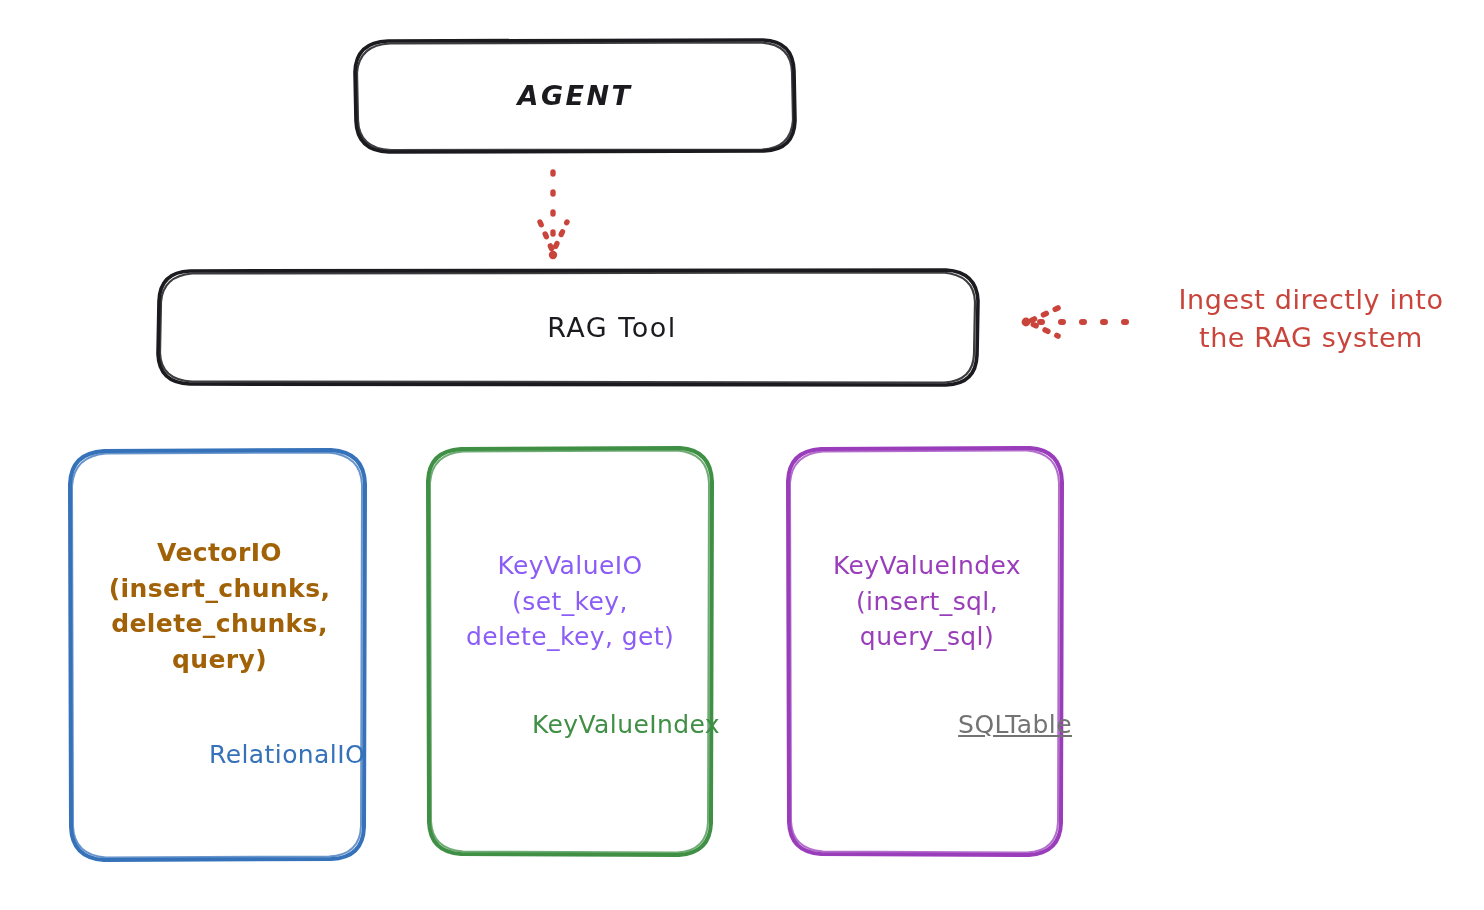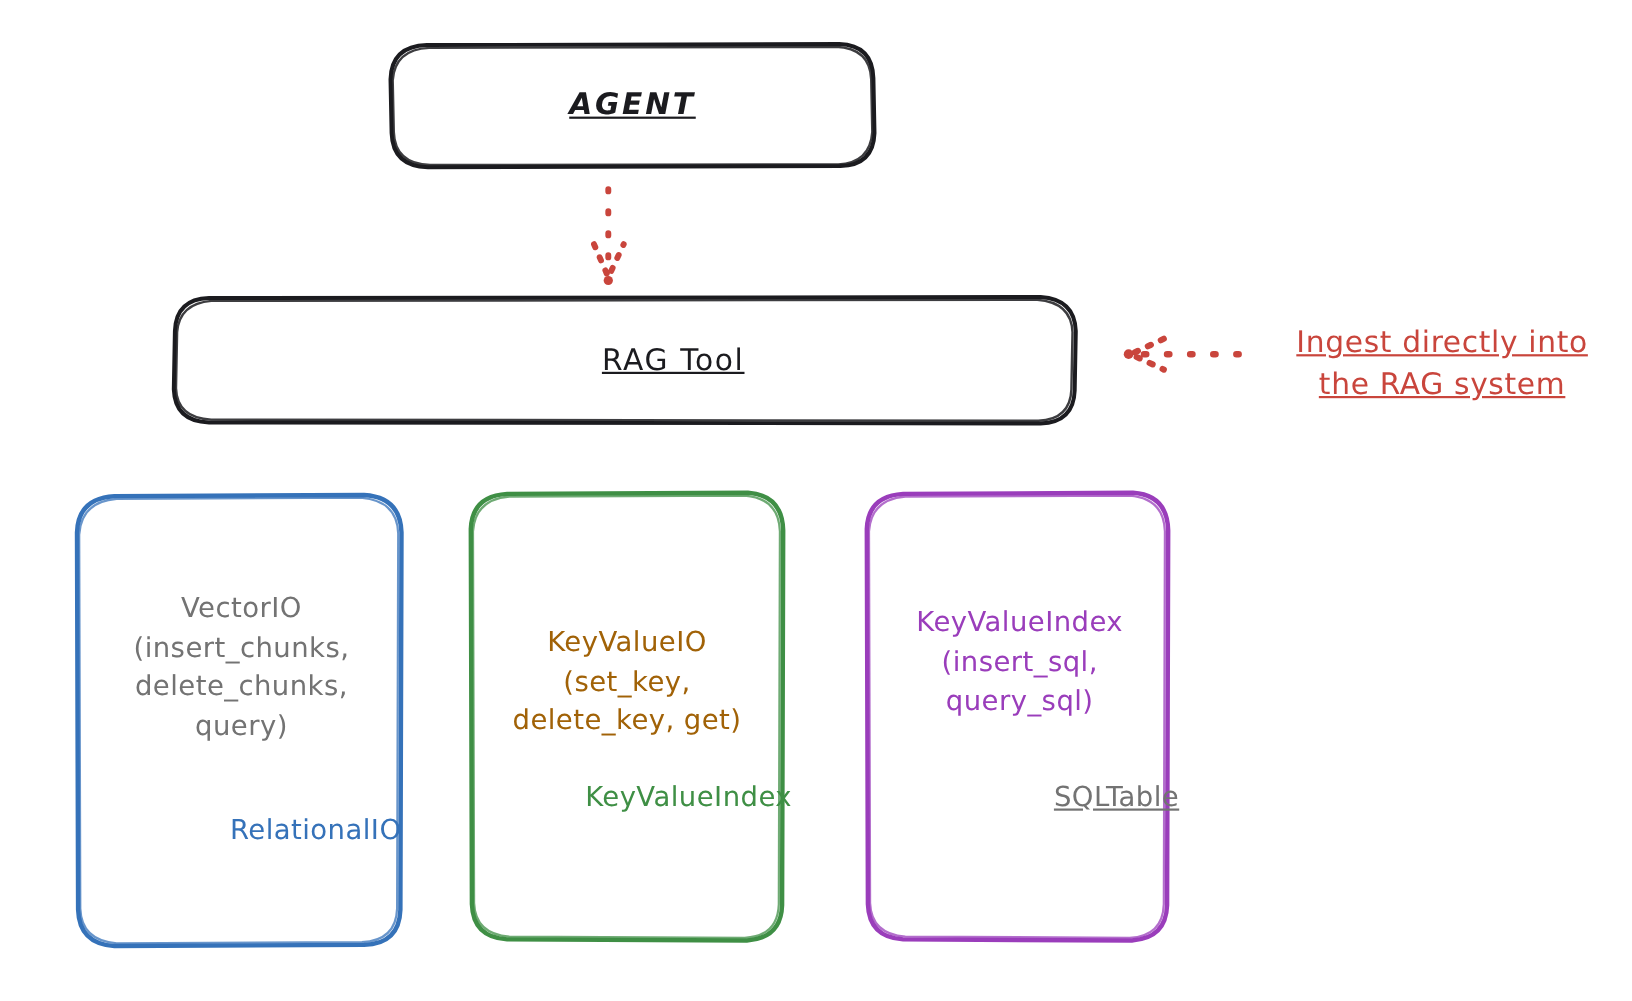--- a/index.html
+++ b/index.html
@@ -22,21 +22,20 @@
     height: 910px;
   }
 
   .node-label {
     position: absolute;
     text-align: center;
     white-space: pre-line;
     line-height: 1.32;
     letter-spacing: 0.5px;
     pointer-events: none;
-    text-decoration: underline;
   }
 
   
   #agent-box-label {
     left: 355px;
     top: 78px;
     width: 440px;
     font-size: 27px;
     font-style: italic;
     font-weight: 600;
@@ -59,45 +58,44 @@
   #ingest-annotation {
     left: 1146px;
     top: 281px;
     width: 330px;
     text-align: center;
     font-size: 27px;
     line-height: 1.42;
     color: #c9453c;
     letter-spacing: 0.6px;
     font-weight: 500;
-    margin-top: 12px;
   }
 
   
   .provider-title {
     position: absolute;
     text-align: center;
     white-space: pre-line;
     font-size: 25px;
     line-height: 1.42;
     letter-spacing: 0.4px;
     pointer-events: none;
   }
   .provider-index {
     position: absolute;
     text-align: right;
     font-size: 25px;
     letter-spacing: 0.4px;
     pointer-events: none;
   }
 
-  #vectorio-title  { left: 70px;  top: 535px; width: 299px; color: #737373; }
+  #vectorio-title  { left: 70px;  top: 535px; width: 299px; color: #a16207; font-weight: bold; }
   #vectorio-index  { left: 70px;  top: 740px; width: 295px; color: #3572b9; }
 
-  #keyvalueio-title { left: 420px; top: 548px; width: 300px; color: #a16207; margin-top: 18px; }
+  #keyvalueio-title { left: 420px; top: 548px; width: 300px; color: #8b5cf6; }
   #keyvalueio-index { left: 420px; top: 710px; width: 300px; color: #3f8f45; }
 
   #relationalio-title { left: 782px; top: 548px; width: 290px; color: #9a3dbb; }
   #relationalio-index { left: 782px; top: 710px; width: 290px; color: #737373; text-decoration: underline; }
 </style>
 </head>
 <body>
 
 <svg id="canvas" viewBox="0 0 1484 910" xmlns="http://www.w3.org/2000/svg">
 

